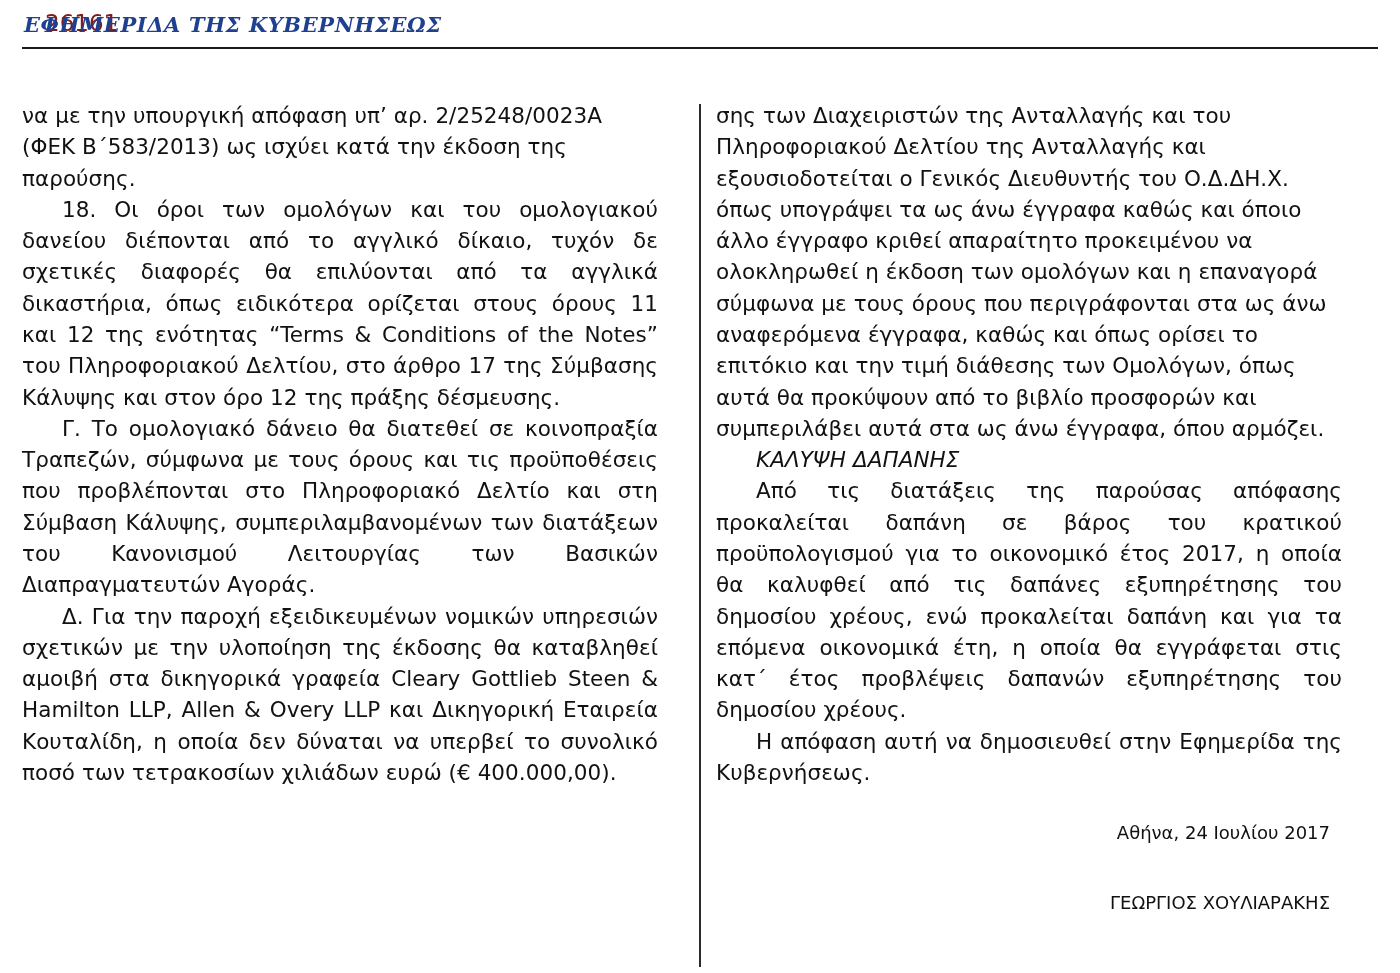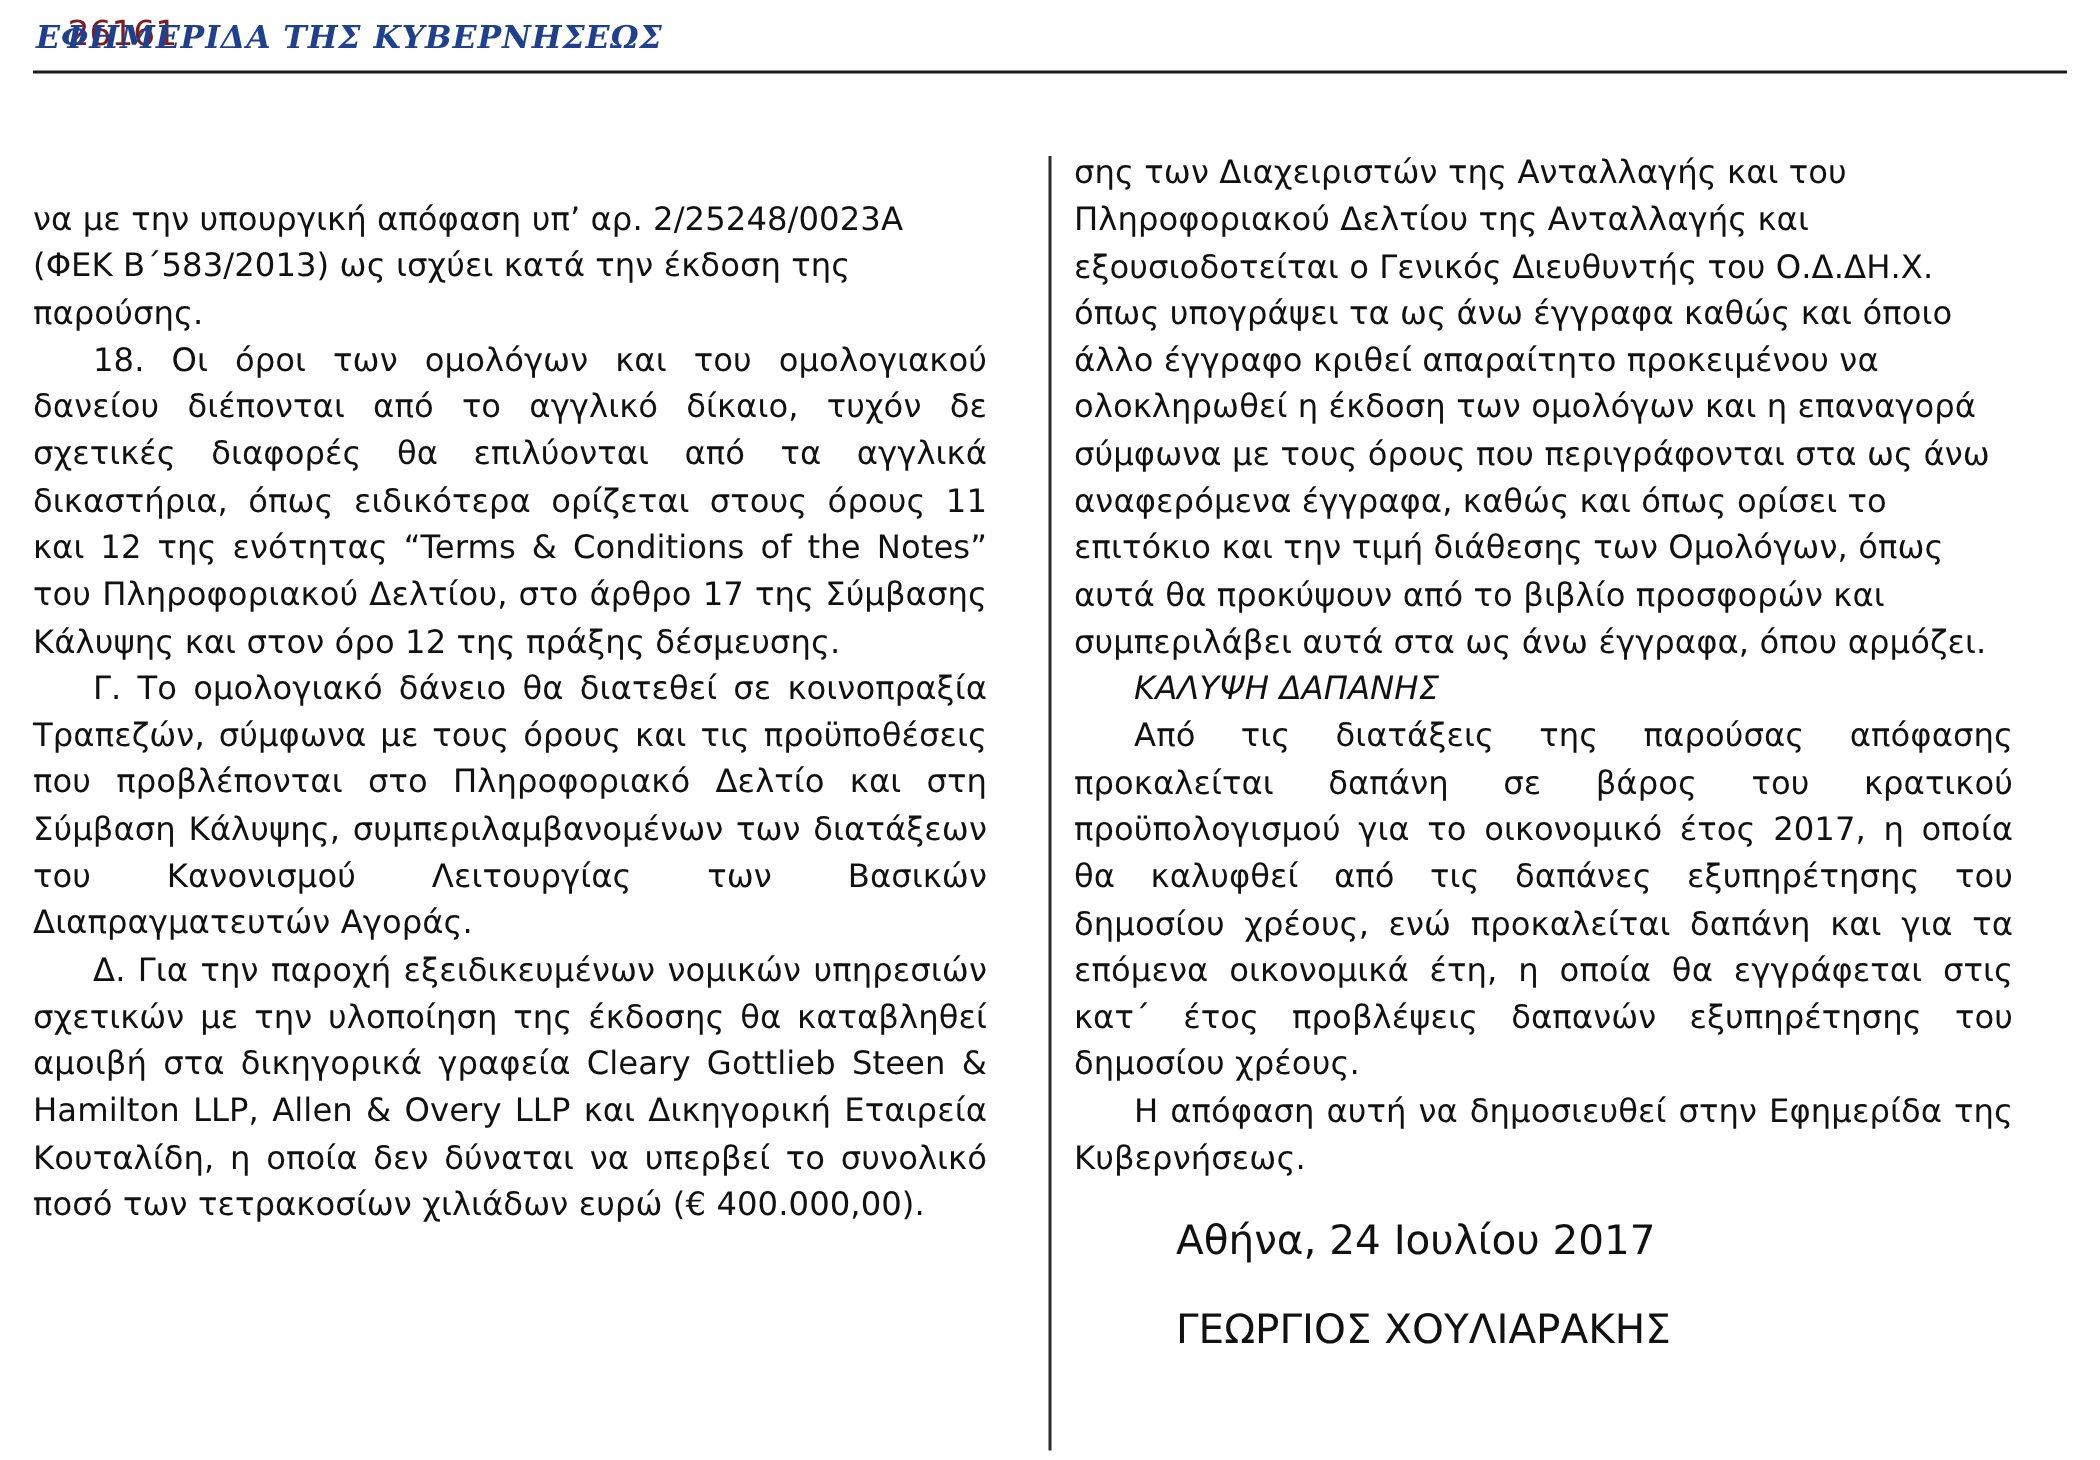--- a/index.html
+++ b/index.html
@@ -79,21 +79,20 @@
     padding: 48px 22px 0 22px;
     box-sizing: border-box;
     height: 921px;
   }
   .col {
     width: 660px;
     box-sizing: border-box;
   }
   .col-left {
     padding-right: 24px;
-    margin-top: 31px;
   }
   .col-right {
     padding-left: 34px;
   }
   .col-divider {
     position: absolute;
     left: 699px;
     top: 52px;
     bottom: 6px;
     width: 2px;
@@ -114,24 +113,24 @@
   }
   p.para.center-head {
     text-indent: 40px;
     text-align: left;
     font-style: italic;
   }
   p.para.plain {
     text-align: left;
   }
   p.sign {
-    margin: 0;
-    font-size: 27px;
+    margin: 12px;
+    font-size: 18px;
     line-height: 1.455;
-    text-align: left;
+    text-align: right;
     text-indent: 68px;
     color: #111111;
   }
   p.sign.bold {
     font-weight: normal;
     text-indent: 68px;
   }
   .gap-sm { height: 10px; }
   .gap-md { height: 20px; }
 </style>

